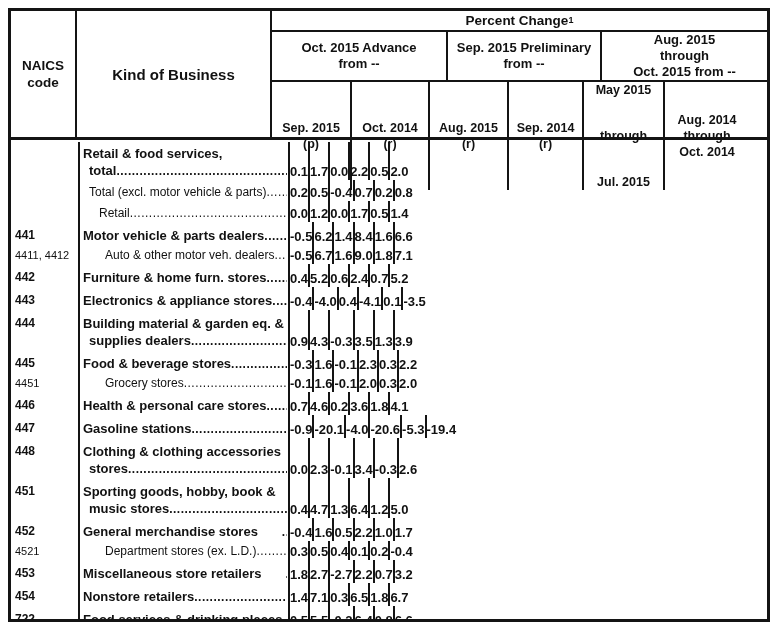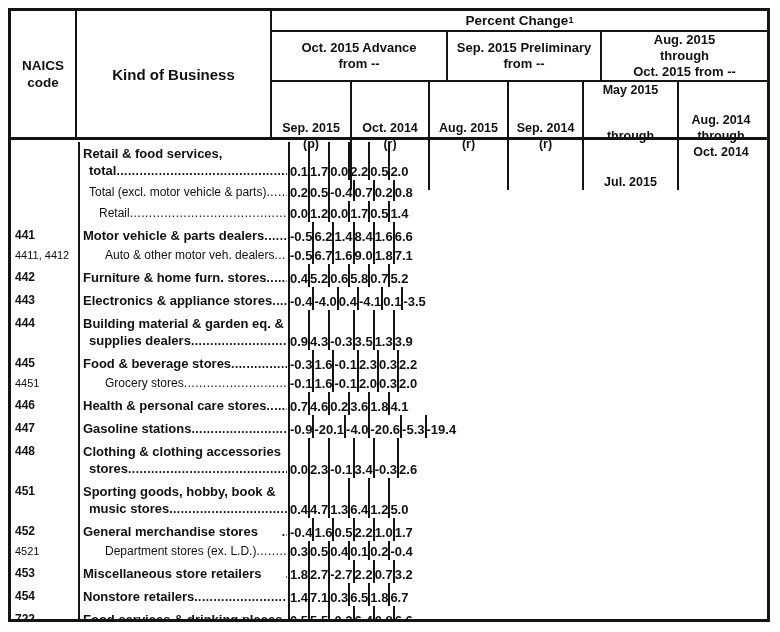--- a/index.html
+++ b/index.html
@@ -92,21 +92,21 @@
             <div class="hline">(r)</div>
           </div>
           <div class="scell bR" style="width: 79px;">
             <div class="hline">Aug. 2015</div>
             <div class="hline">(r)</div>
           </div>
           <div class="scell bR" style="width: 75px;">
             <div class="hline">Sep. 2014</div>
             <div class="hline">(r)</div>
           </div>
-          <div class="scell bR" style="width: 95px; gap: 30px;">
+          <div class="scell bR" style="width: 81px; gap: 30px;">
             <div class="hline">May 2015</div>
             <div class="hline">through</div>
             <div class="hline">Jul. 2015</div>
           </div>
           <div class="scell" style="width: 84px;">
             <div class="hline">Aug. 2014</div>
             <div class="hline">through</div>
             <div class="hline">Oct. 2014</div>
           </div>
         </div>
@@ -262,21 +262,21 @@
         <div class="cell c-val bR">
           <span class="num">0.4</span>
         </div>
         <div class="cell c-val bR">
           <span class="num">5.2</span>
         </div>
         <div class="cell c-val bR">
           <span class="num">0.6</span>
         </div>
         <div class="cell c-val bR">
-          <span class="num">5.8</span>
+          <span class="num">2.4</span>
         </div>
         <div class="cell c-val bR">
           <span class="num">0.7</span>
         </div>
         <div class="cell c-val">
           <span class="num">5.2</span>
         </div>
       </div>
       <div class="row" style="--g: 5px;">
         <div class="cell c-code b">443</div>

